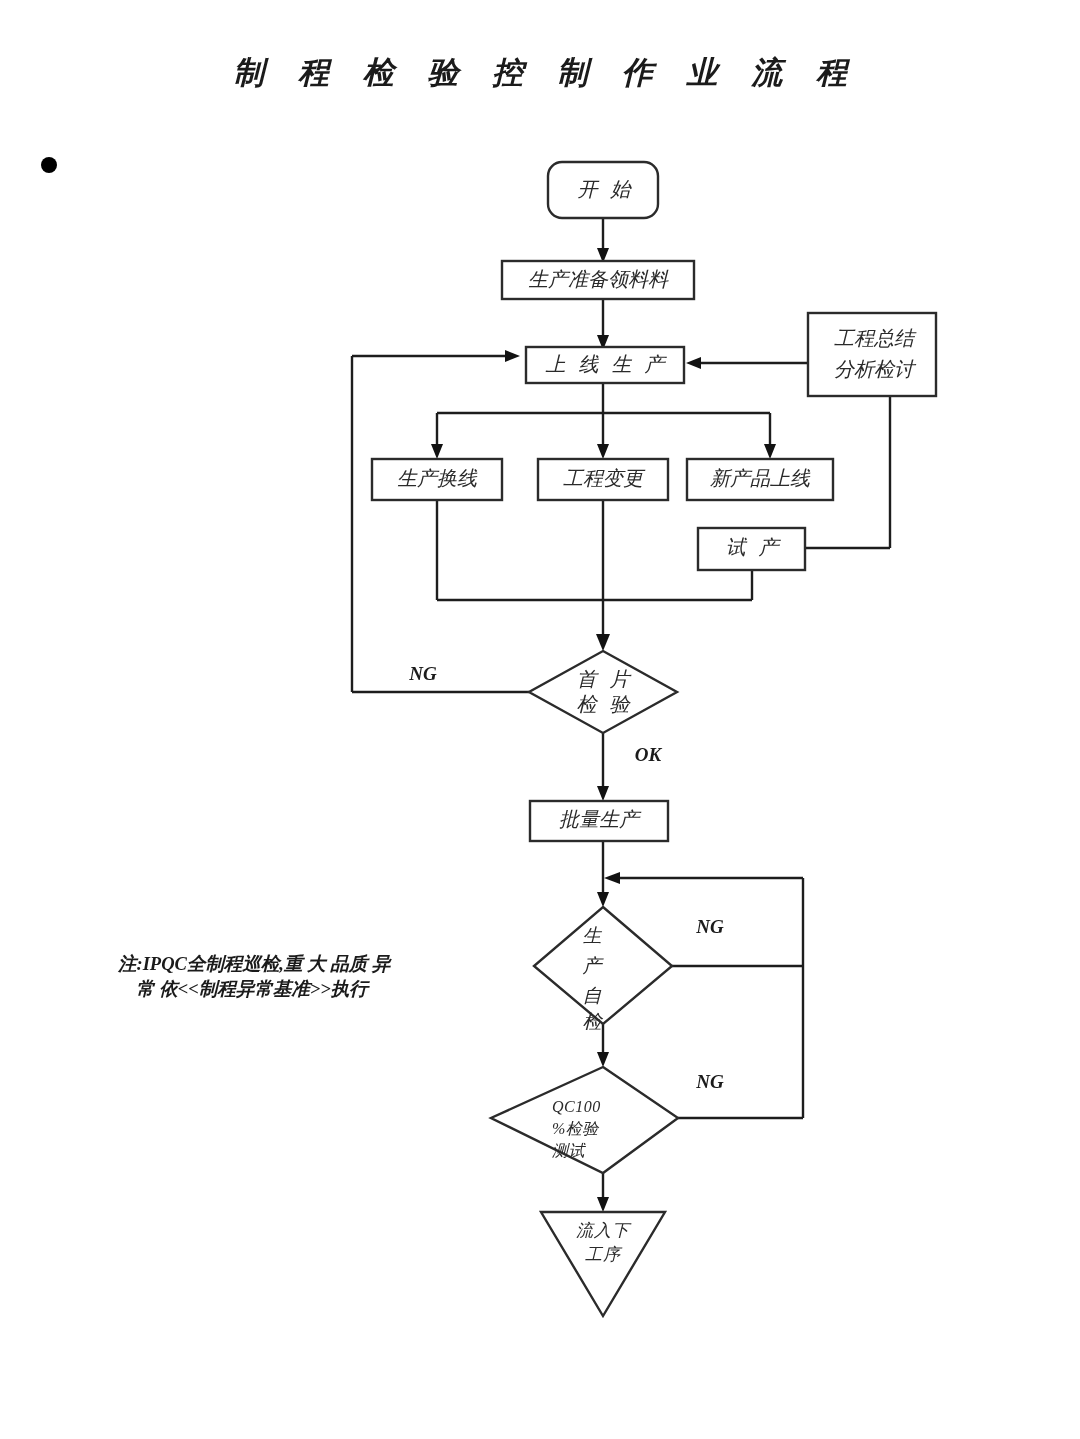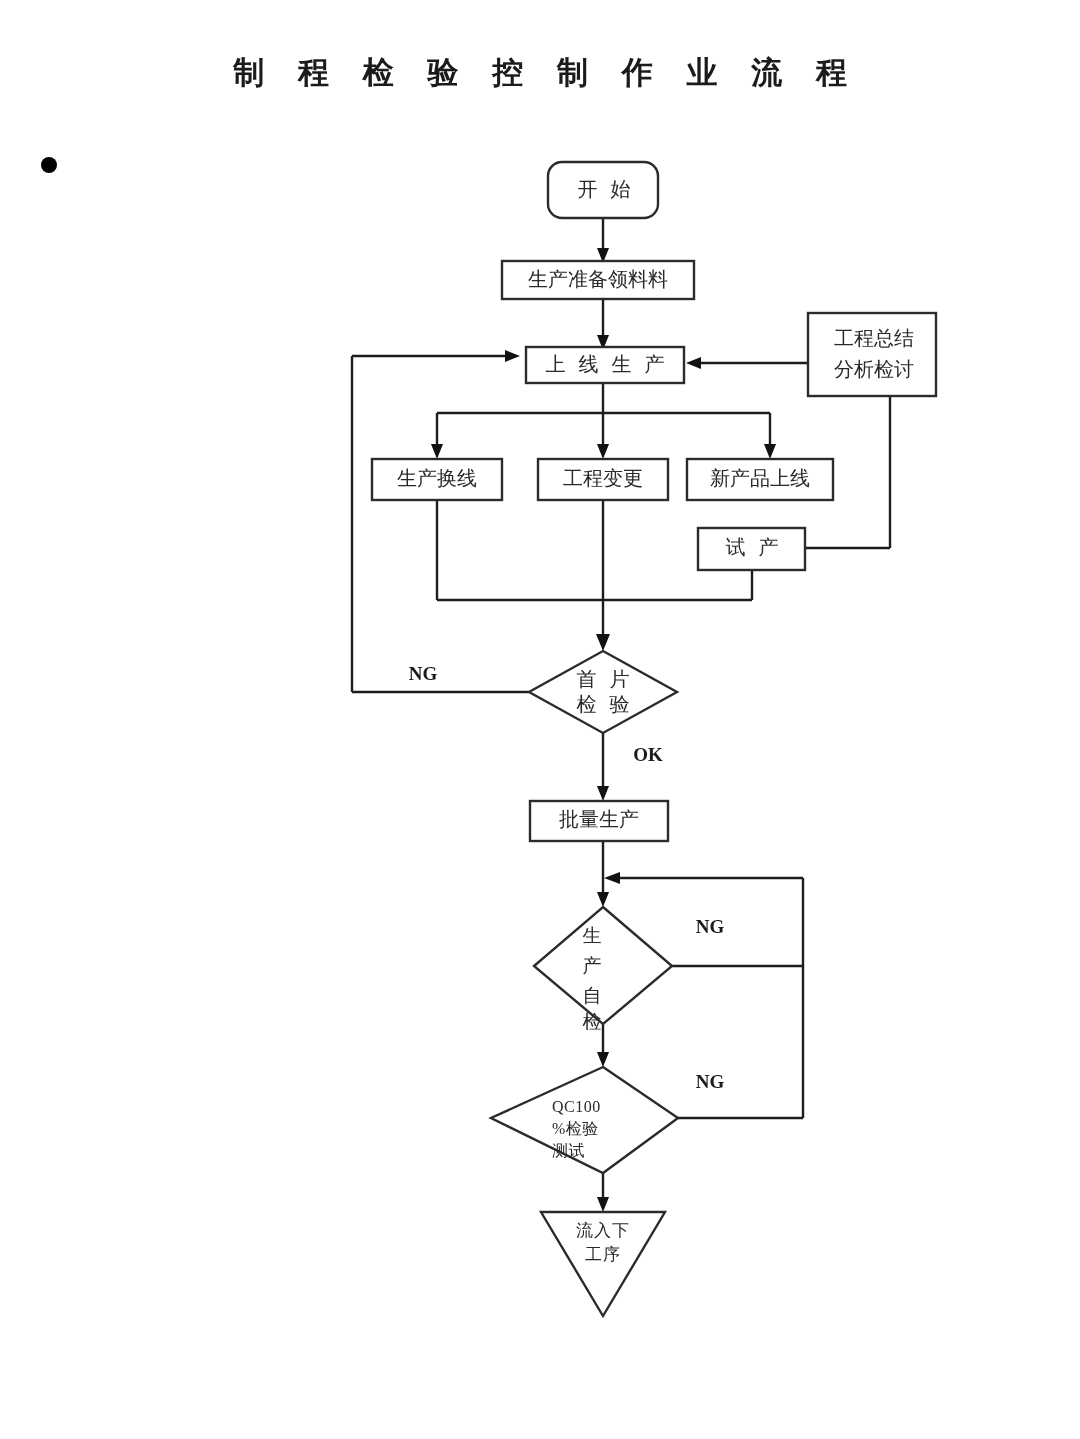--- a/index.html
+++ b/index.html
@@ -13,20 +13,21 @@
     position: relative;
     font-family: "Liberation Serif", "DejaVu Serif", serif;
     color: #1a1a1a;
     overflow: hidden;
   }
   #page {
     position: absolute;
     left: 0; top: 0;
     width: 1080px;
     height: 1153px;
+    font-style: italic;
   }
   .page-title {
     position: absolute;
     left: 0;
     top: 52px;
     width: 1080px;
     text-align: center;
     font-size: 31px;
     font-weight: 700;
     letter-spacing: 13px;
@@ -118,20 +119,24 @@
 </style>
 </head>
 <body>
 
 <div id="page">
 
   <div class="page-title">制 程 检 验 控 制 作 业 流 程</div>
 
   <div class="bullet-dot"></div>
 
+  <div class="note-block">
+    <span>注:IPQC全制程巡检,重 大 品质 异</span>
+    <span class="note-line-2">常 依&lt;&lt;制程异常基准&gt;&gt;执行</span>
+  </div>
 
   <svg class="flow" viewBox="0 0 1080 1439">
 
     <path class="conn" d="M 603 218 L 603 252"></path>
     <polygon class="arrowhead" points="603,263 597,248 609,248"></polygon>
 
     <path class="conn" d="M 603 299 L 603 339"></path>
     <polygon class="arrowhead" points="603,350 597,335 609,335"></polygon>
 
     <path class="conn" d="M 808 363 L 697 363"></path>

